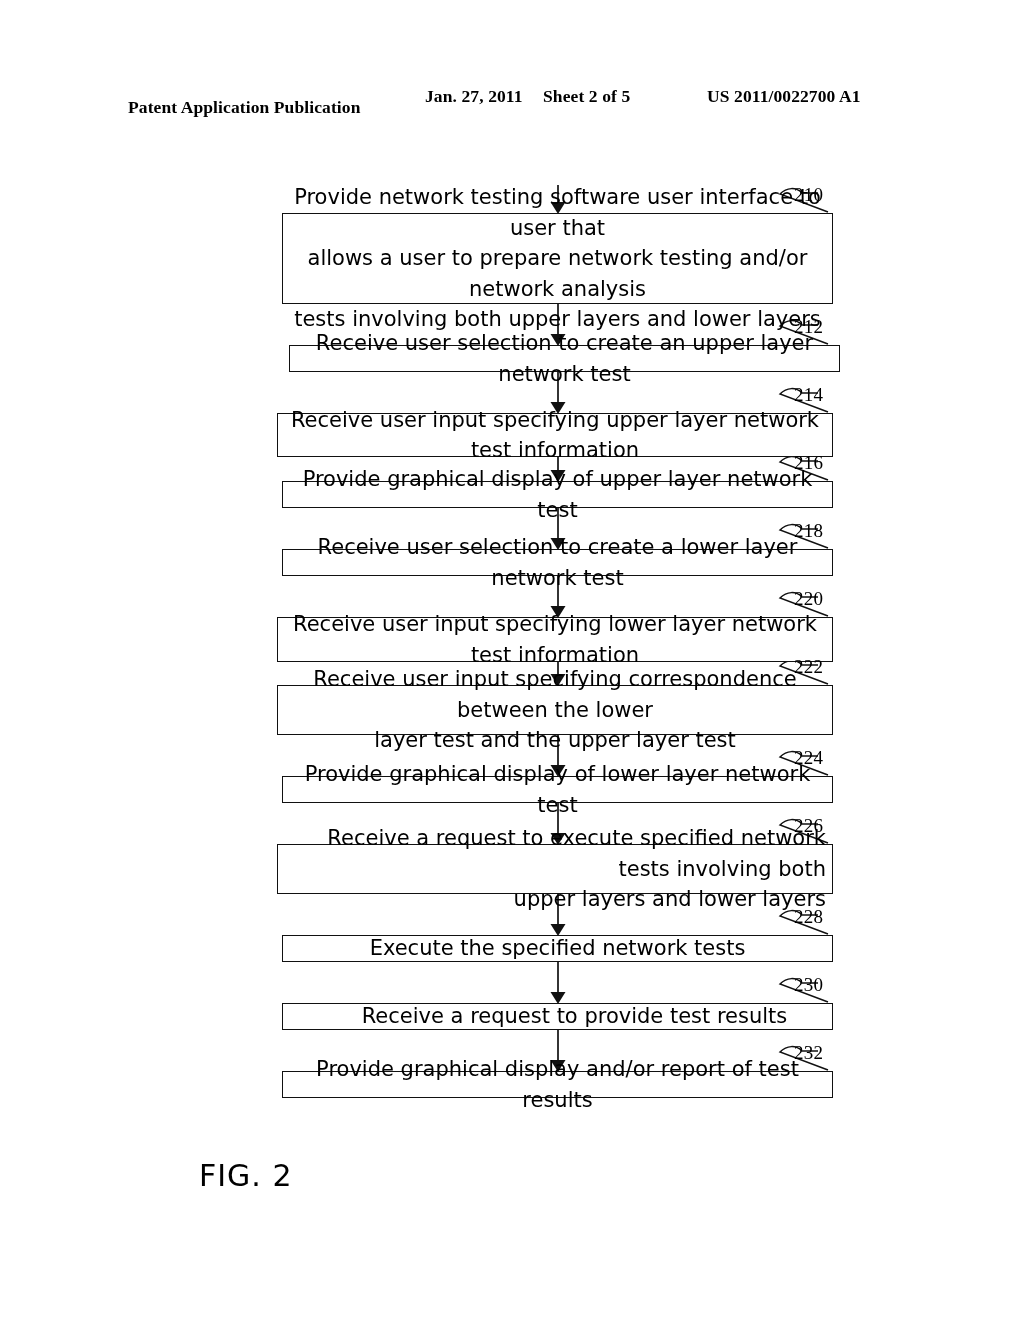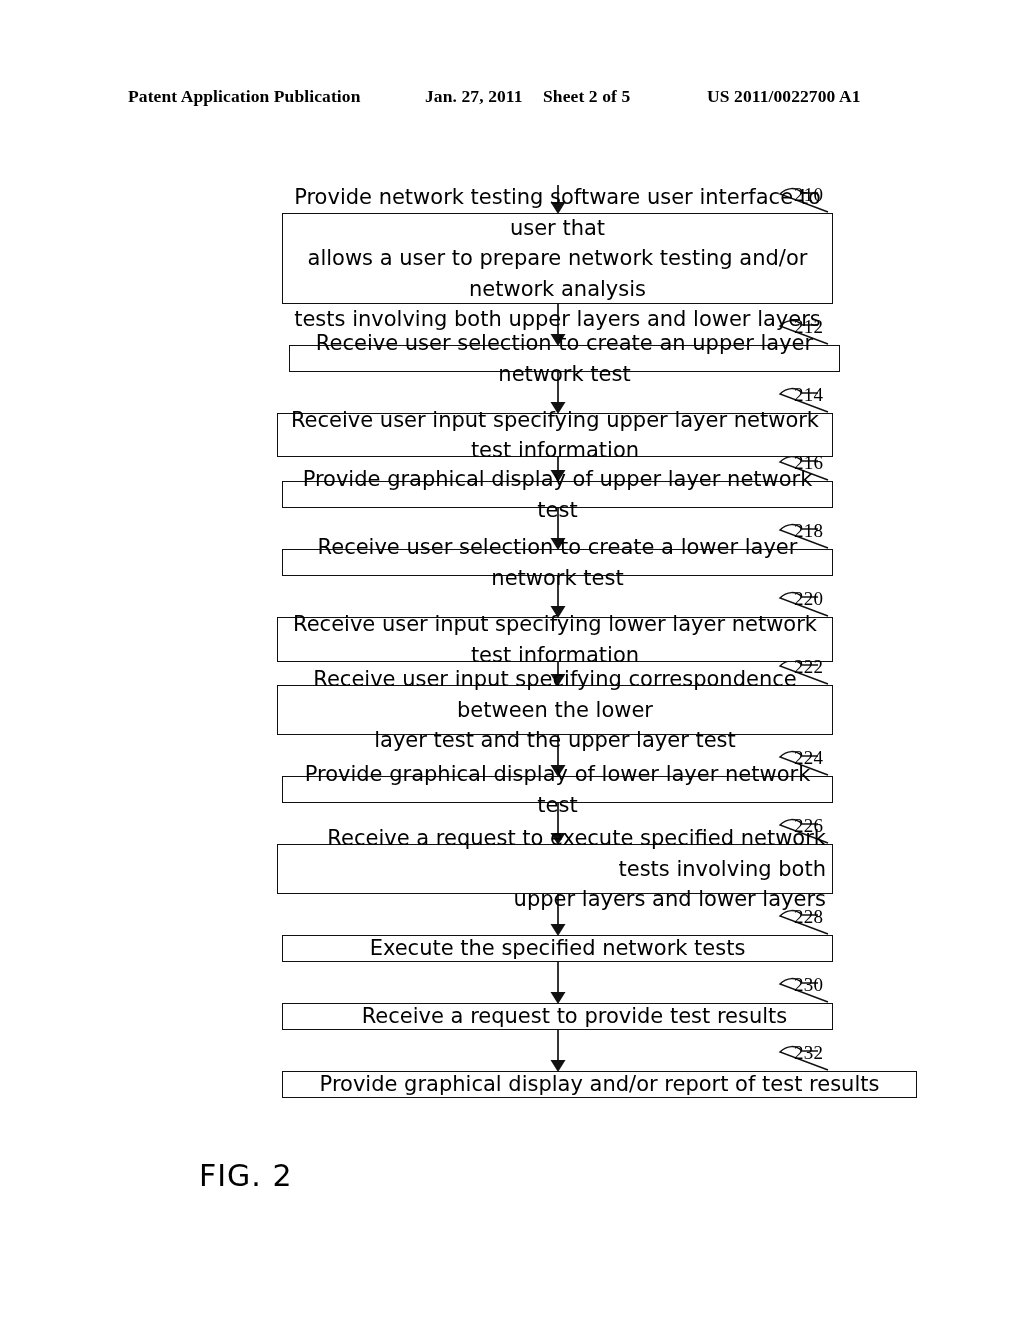--- a/index.html
+++ b/index.html
@@ -22,21 +22,21 @@
     top: 86px;
     left: 0;
     width: 1024px;
     height: 24px;
     font-family: "Liberation Serif", serif;
     font-weight: bold;
     font-size: 17.5px;
     letter-spacing: 0.1px;
     white-space: nowrap;
   }
-  .hdr-pub   { position: absolute; left: 128px; top: 0; text-align: center; }
+  .hdr-pub   { position: absolute; left: 128px; top: 11px; text-align: center; }
   .hdr-date  { position: absolute; left: 425px; top: 0; text-align: right; }
   .hdr-sheet { position: absolute; left: 543px; top: 0; }
   .hdr-pat   { position: absolute; left: 707px; top: 0; }
 
   
   #flow {
     position: absolute;
     left: 0;
     top: 0;
     width: 1024px;
@@ -185,19 +185,19 @@
     </div>
     <div class="fc-ref" style="left: 794px; top: 815px;">226</div>
     <div class="fc-box" style="left: 282px; top: 935px; width: 551px; height: 27px;">
       <span class="txt">Execute the specified network tests</span>
     </div>
     <div class="fc-ref" style="left: 794px; top: 906px;">228</div>
     <div class="fc-box" style="left: 282px; top: 1003px; width: 551px; height: 27px; padding-left: 40px;">
       <span class="txt">Receive a request to provide test results</span>
     </div>
     <div class="fc-ref" style="left: 794px; top: 974px;">230</div>
-    <div class="fc-box" style="left: 282px; top: 1071px; width: 635px; height: 27px;">
+    <div class="fc-box" style="left: 282px; top: 1071px; width: 551px; height: 27px;">
       <span class="txt">Provide graphical display and/or report of test results</span>
     </div>
     <div class="fc-ref" style="left: 794px; top: 1042px;">232</div>
   </div>
 
 <div class="fig-caption">FIG. 2</div>
 
 </body></html>

